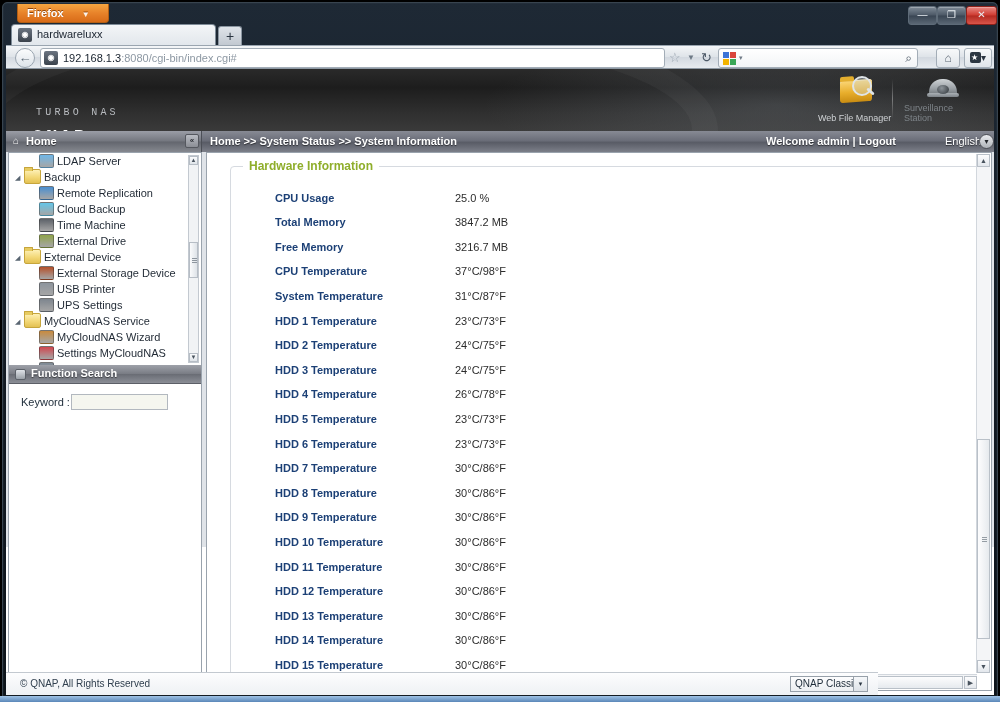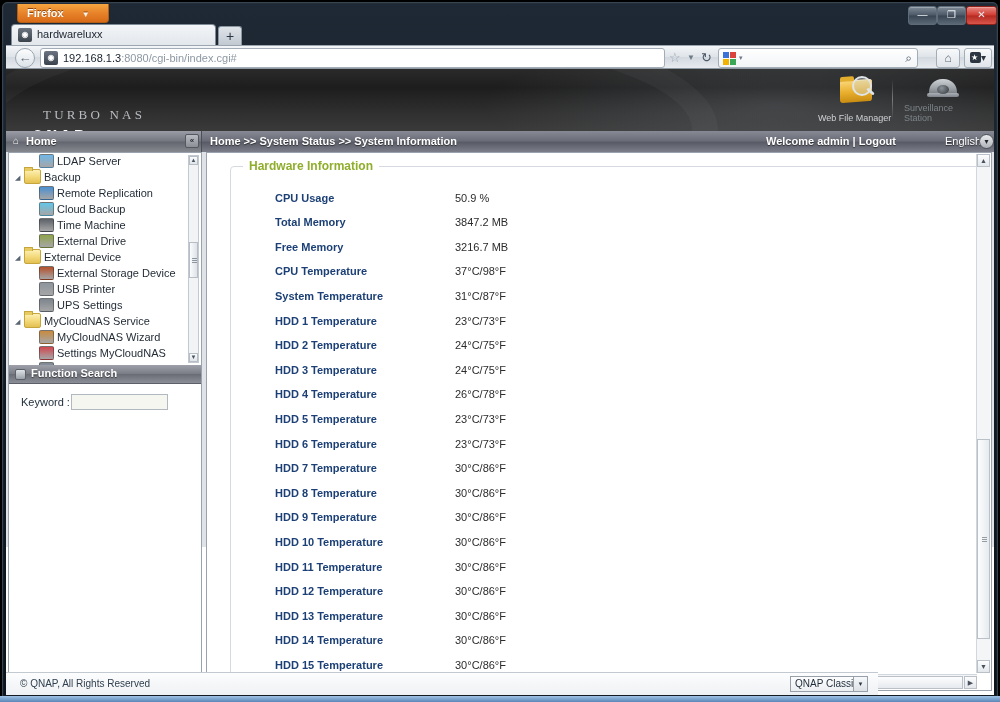--- a/index.html
+++ b/index.html
@@ -107,22 +107,22 @@
   #banner{position:absolute;left:0;top:0;width:988px;height:62px;
     background:
       radial-gradient(ellipse 420px 90px at 78% 58%, rgba(150,160,170,.22) 0%, rgba(0,0,0,0) 70%),
       linear-gradient(180deg,#2a2a2a 0%,#1d1d1d 30%,#2f2f2f 70%,#3a3a3a 100%);
     border-bottom:2px solid #a8cc4a;
     overflow:hidden;}
   #banner:before{content:"";position:absolute;left:-40px;top:-60px;width:700px;height:190px;
     border-radius:50%;border:26px solid rgba(255,255,255,.035);}
   #qlogo{position:absolute;left:26px;top:9px;color:#fff;font-size:19px;font-weight:bold;
     letter-spacing:2.5px;font-family:Liberation Mono, monospace;margin-top:48px;}
-  #qsub{position:absolute;left:37px;top:38px;color:#b9bcc0;font-size:13px;
-    letter-spacing:3.2px;font-family:Liberation Serif, serif;}
+  #qsub{position:absolute;left:30px;top:38px;color:#b9bcc0;font-size:10px;
+    letter-spacing:3.2px;font-family:Liberation Mono, monospace;}
   .bannerapp{position:absolute;top:5px;width:78px;height:52px;text-align:left;}
   #app-wfm{left:812px;}
   #app-ss{left:898px;}
   .bannerapp .blabel{position:absolute;left:0;bottom:3px;width:100%;font-size:9px;color:#cfd2d5;}
   #app-ss .blabel{color:#7d8388;}
   .bannerapp .bico{position:absolute;left:50%;top:2px;margin-left:-17px;width:34px;height:30px;}
   
   .folderico{position:absolute;left:0;top:4px;width:32px;height:22px;
     background:linear-gradient(180deg,#fbd778 0%,#e8ae2c 55%,#c98c12 100%);
     border-radius:2px 3px 3px 3px;transform:skewY(-4deg);
@@ -382,21 +382,21 @@
           </div>
         </div>
 
         <div id="main">
           <div id="mainScroll">
             <fieldset id="panel">
               <legend id="panelLegend" style="position:absolute;">Hardware Information</legend>
               <div id="rows" style="padding-top:14px;padding-bottom:4px;">
                   <div class="row">
                     <span class="rowlabel">CPU Usage</span>
-                    <span class="rowvalue">50.9 %</span>
+                    <span class="rowvalue">25.0 %</span>
                   </div>
                   <div class="row">
                     <span class="rowlabel">Total Memory</span>
                     <span class="rowvalue">3847.2  MB</span>
                   </div>
                   <div class="row">
                     <span class="rowlabel">Free Memory</span>
                     <span class="rowvalue">3216.7  MB</span>
                   </div>
                   <div class="row">

